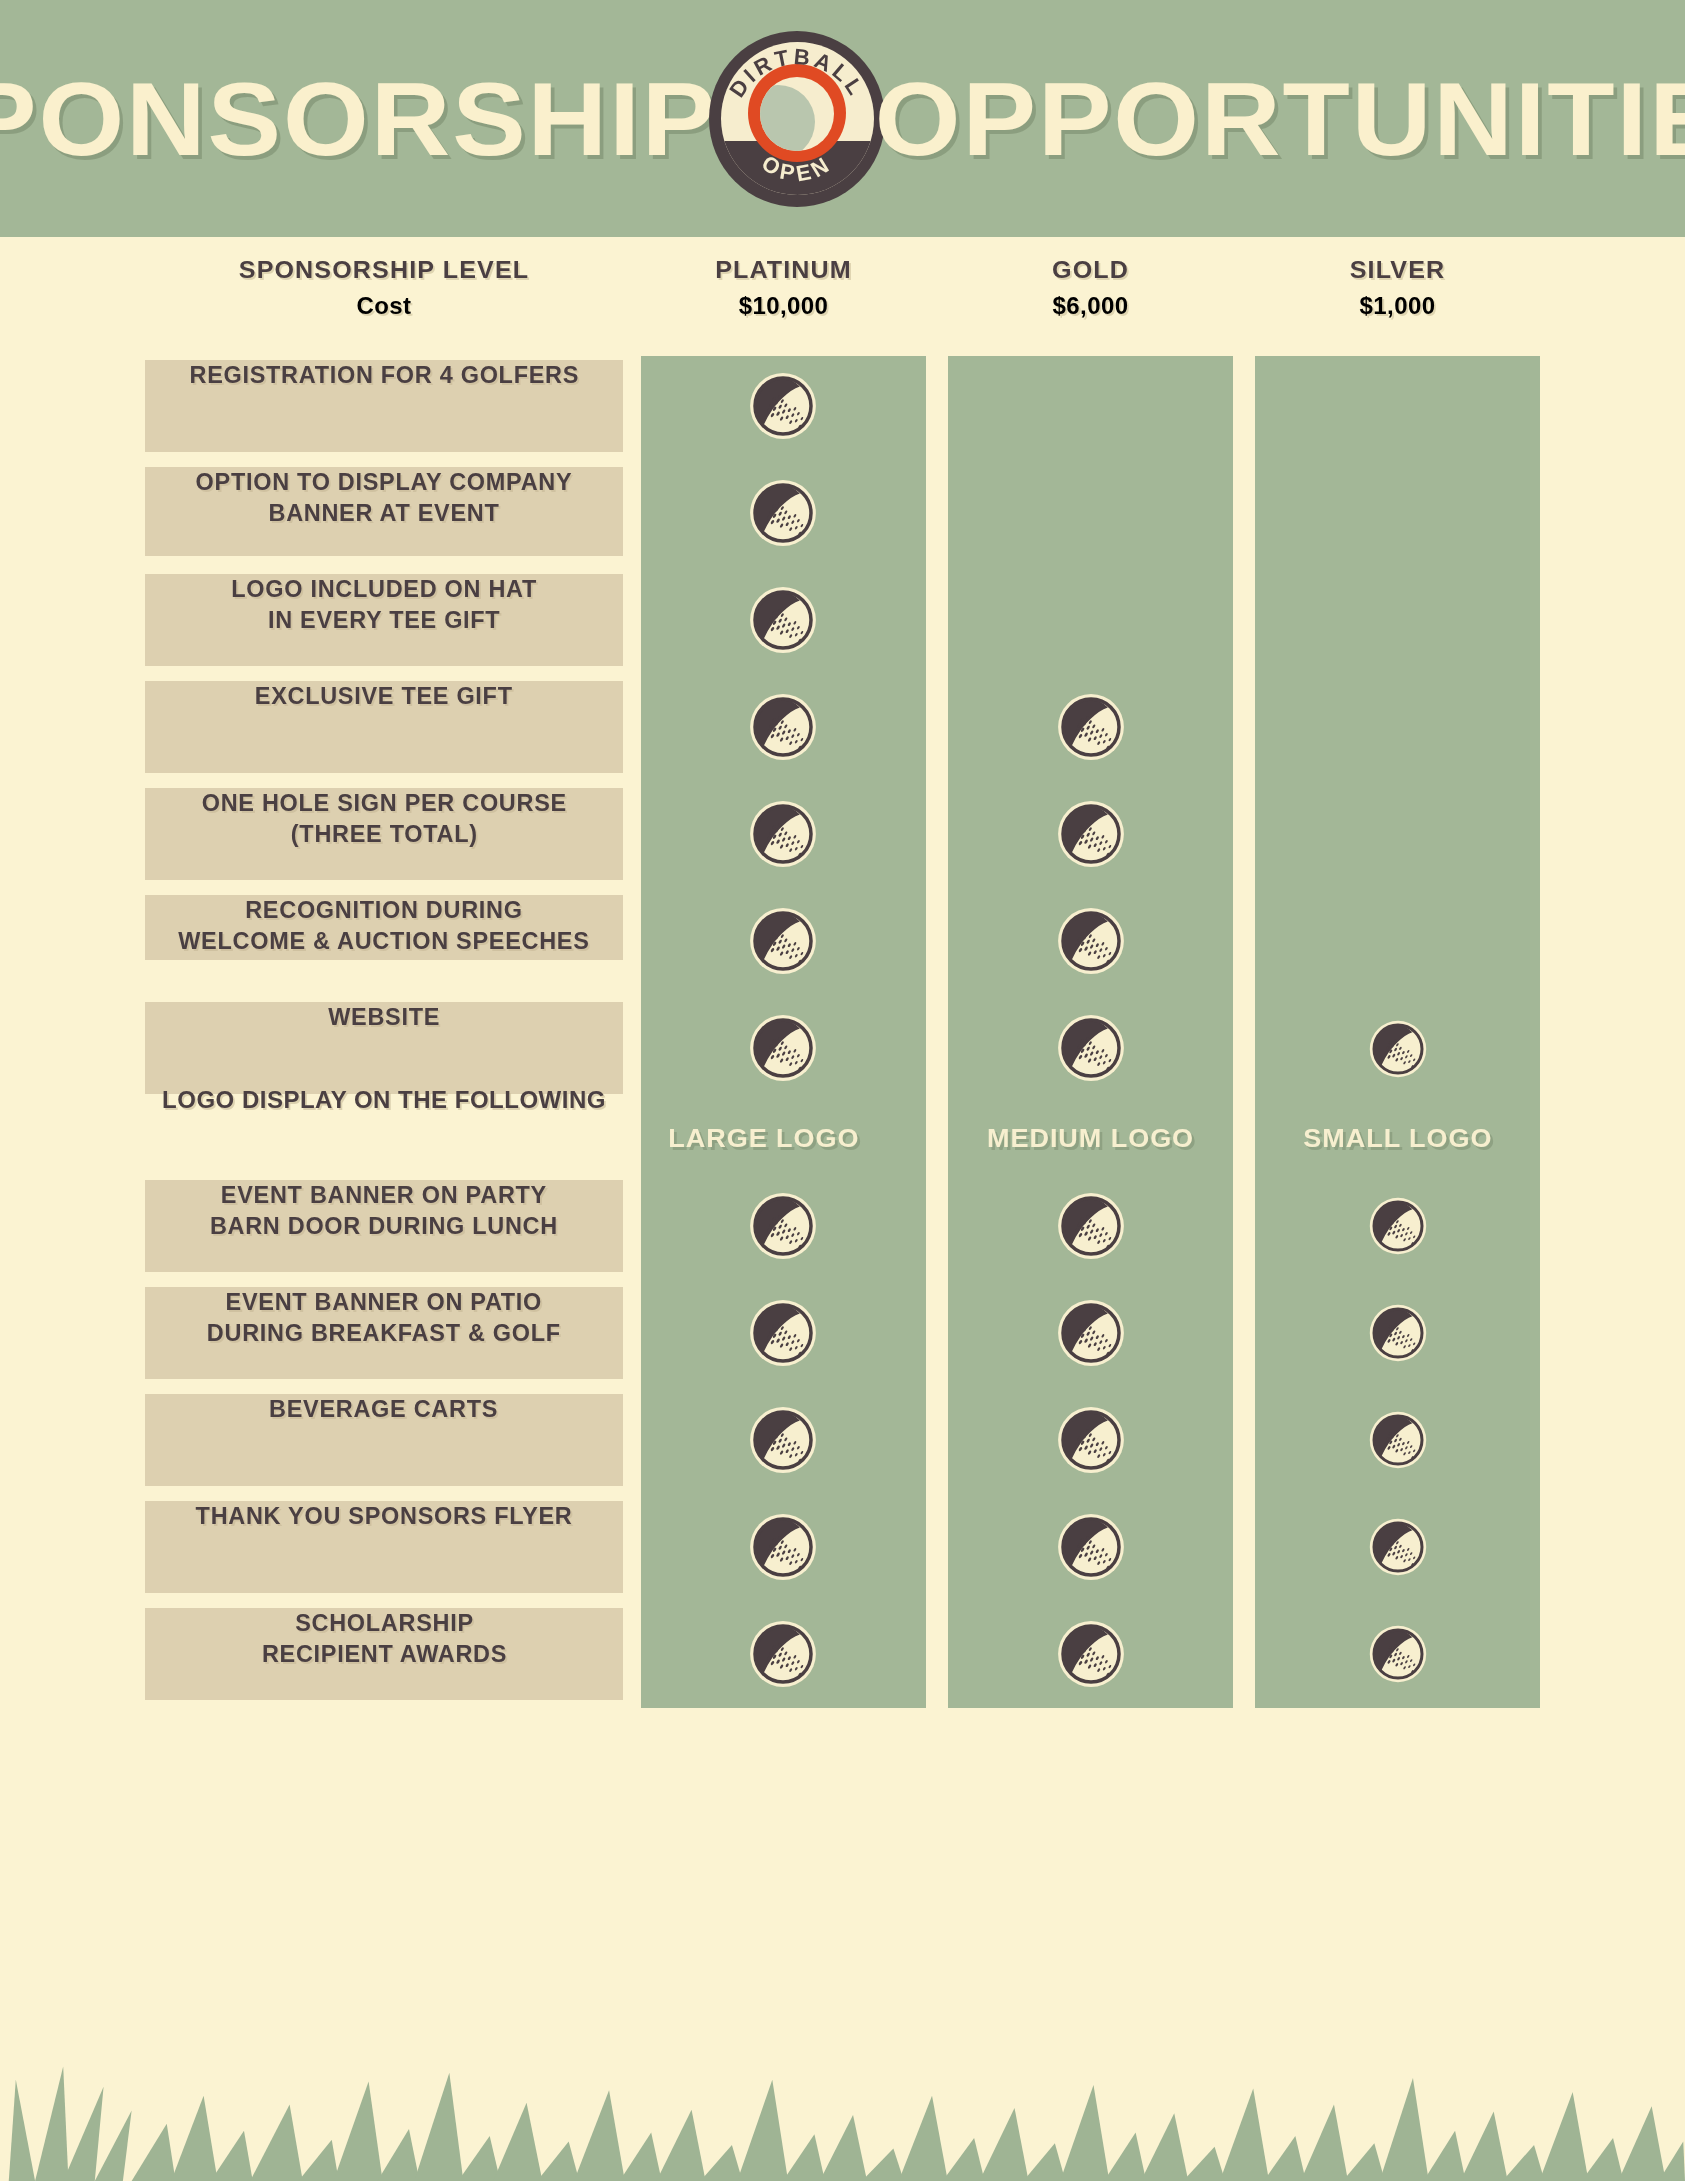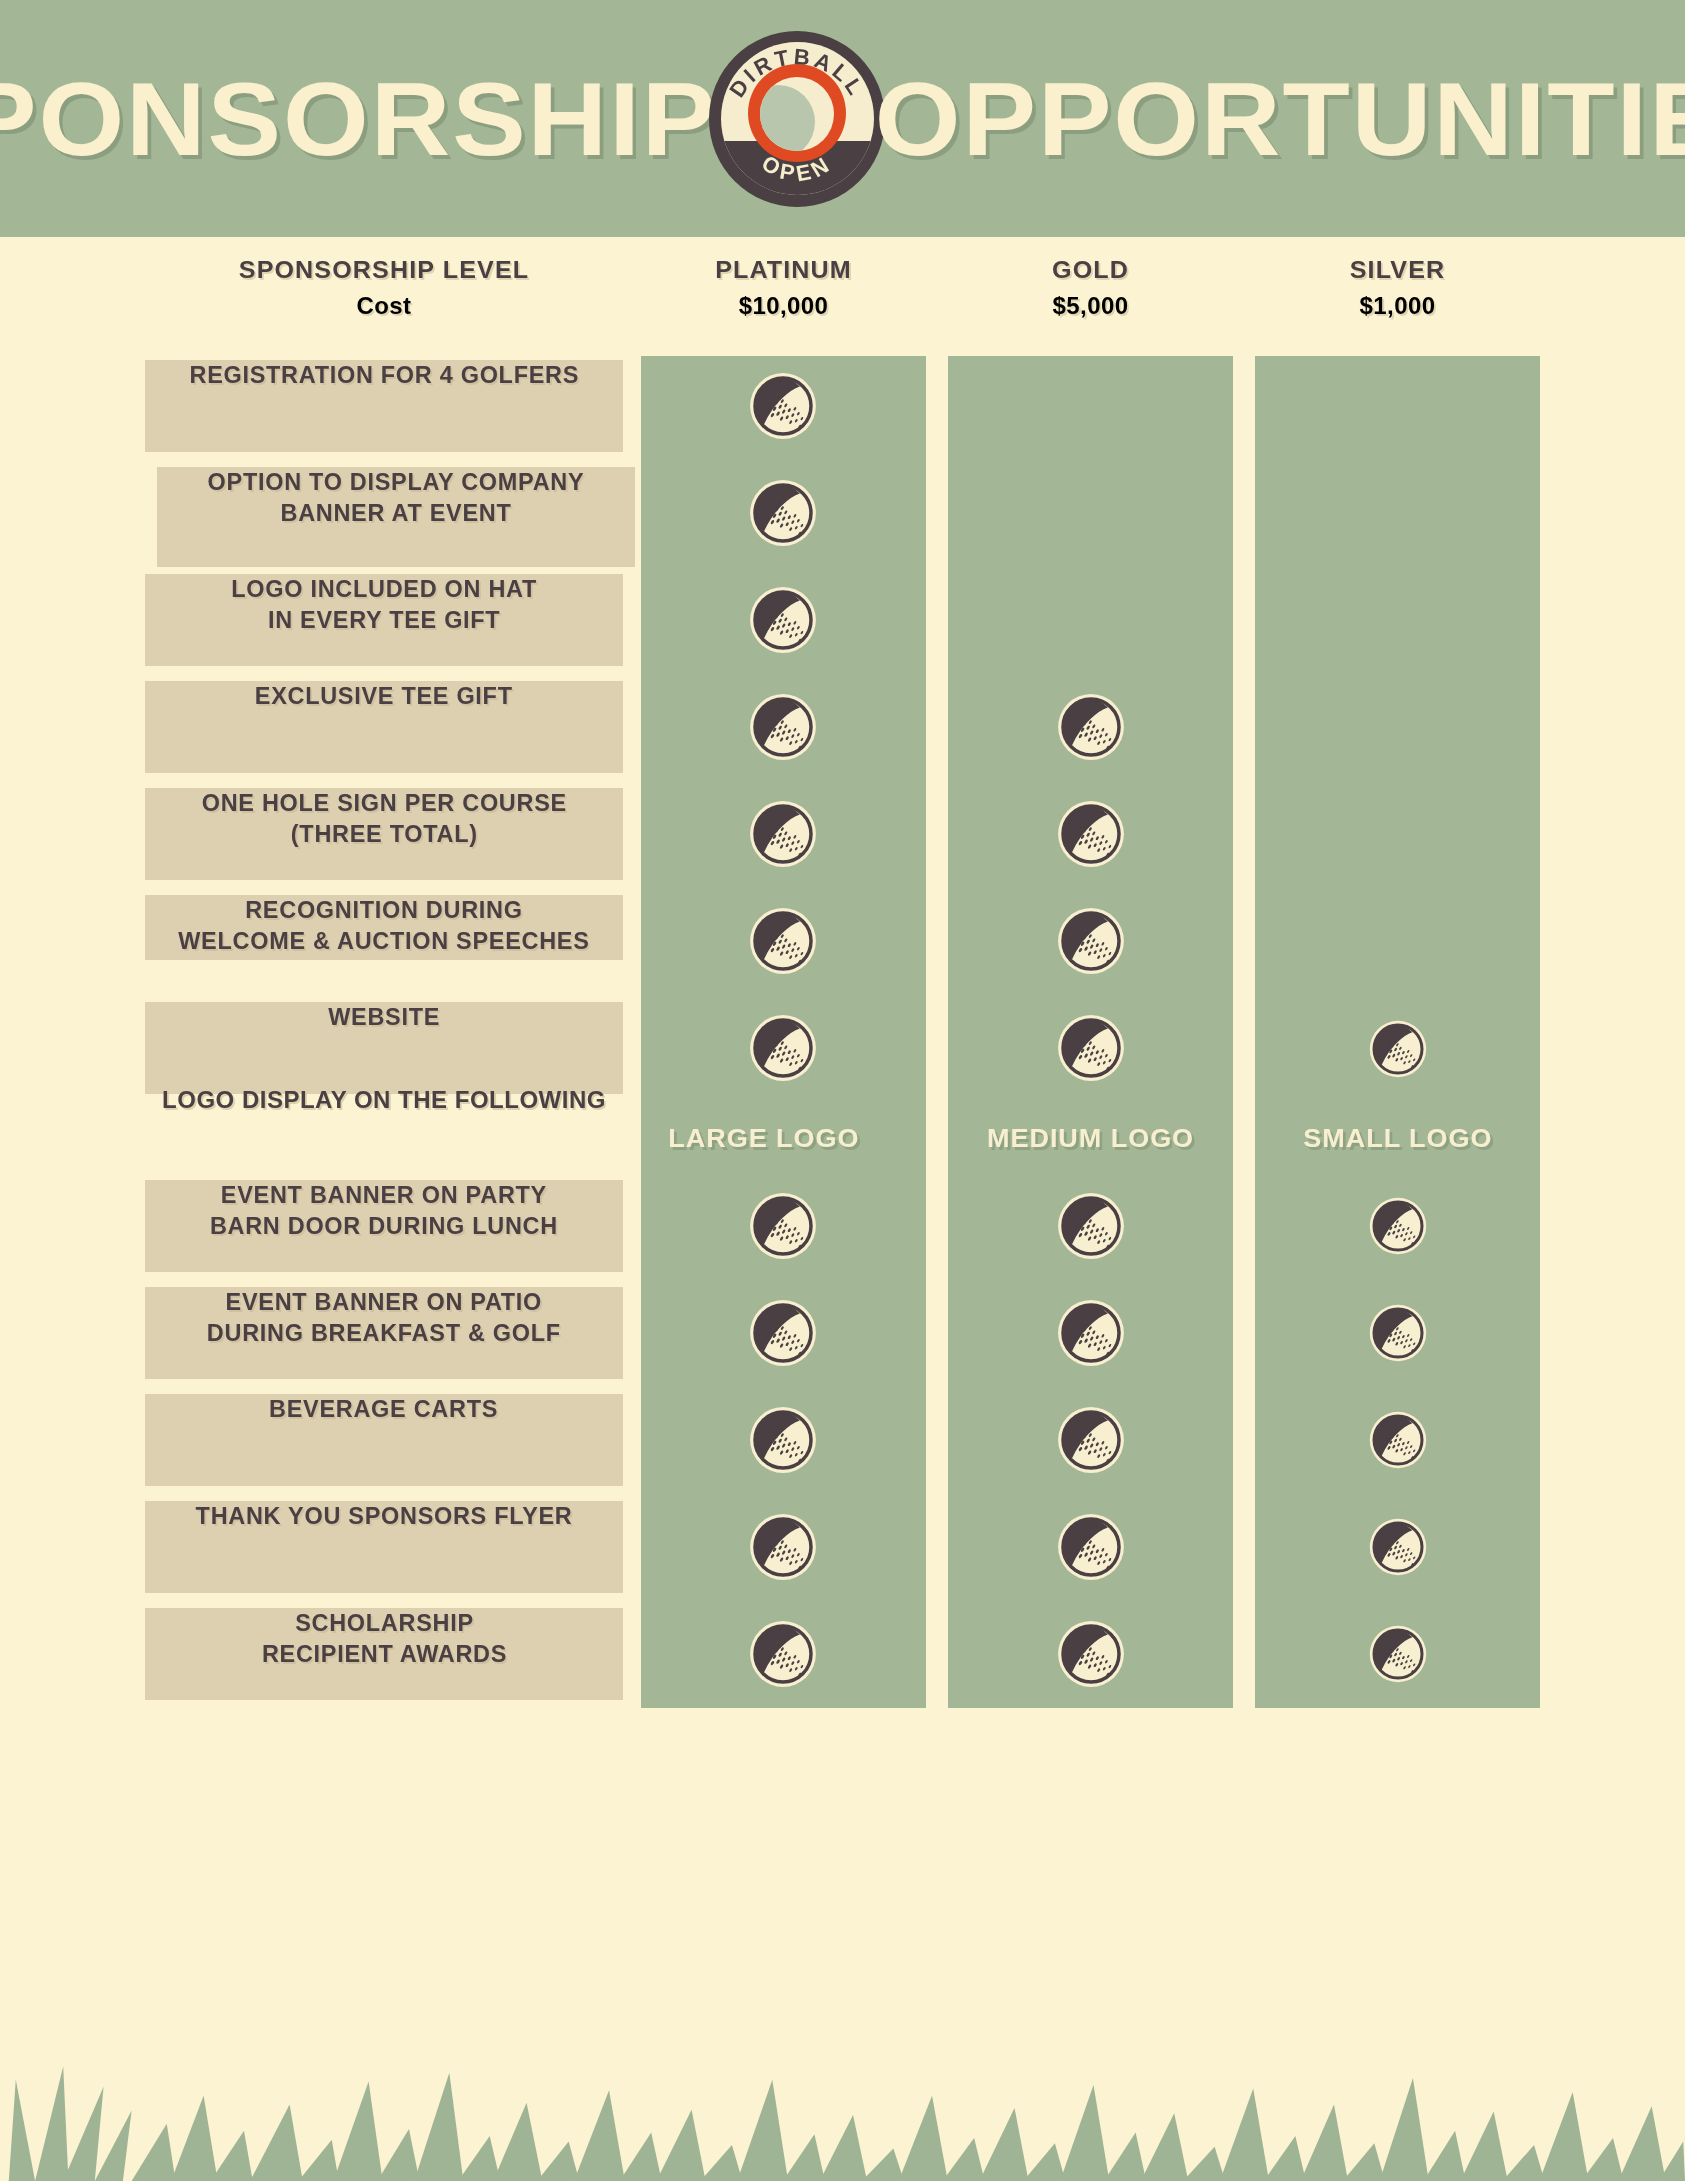--- a/index.html
+++ b/index.html
@@ -191,32 +191,32 @@
   <div class="hdr h0">
     <div class="l1">SPONSORSHIP LEVEL</div>
     <div class="l2">Cost</div>
   </div>
   <div class="hdr h1">
     <div class="l1">PLATINUM</div>
     <div class="l2">$10,000</div>
   </div>
   <div class="hdr h2">
     <div class="l1">GOLD</div>
-    <div class="l2">$5,000</div>
+    <div class="l2">$6,000</div>
   </div>
   <div class="hdr h3">
     <div class="l1">SILVER</div>
     <div class="l2">$1,000</div>
   </div>
 
   <div id="rows-container">
       <div class="rowlabel" style="top: 123px; height: 92px;">
         <span>REGISTRATION FOR 4 GOLFERS</span>
       </div>
-      <div class="rowlabel" style="top: 230px; height: 100px; margin-left: 12px;">
+      <div class="rowlabel" style="top: 230px; height: 89px;">
         <span>OPTION TO DISPLAY COMPANY<br>BANNER AT EVENT</span>
       </div>
       <div class="rowlabel" style="top: 337px; height: 92px;">
         <span>LOGO INCLUDED ON HAT<br>IN EVERY TEE GIFT</span>
       </div>
       <div class="rowlabel" style="top: 444px; height: 92px;">
         <span>EXCLUSIVE TEE GIFT</span>
       </div>
       <div class="rowlabel" style="top: 551px; height: 92px;">
         <span>ONE HOLE SIGN PER COURSE<br>(THREE TOTAL)</span>

